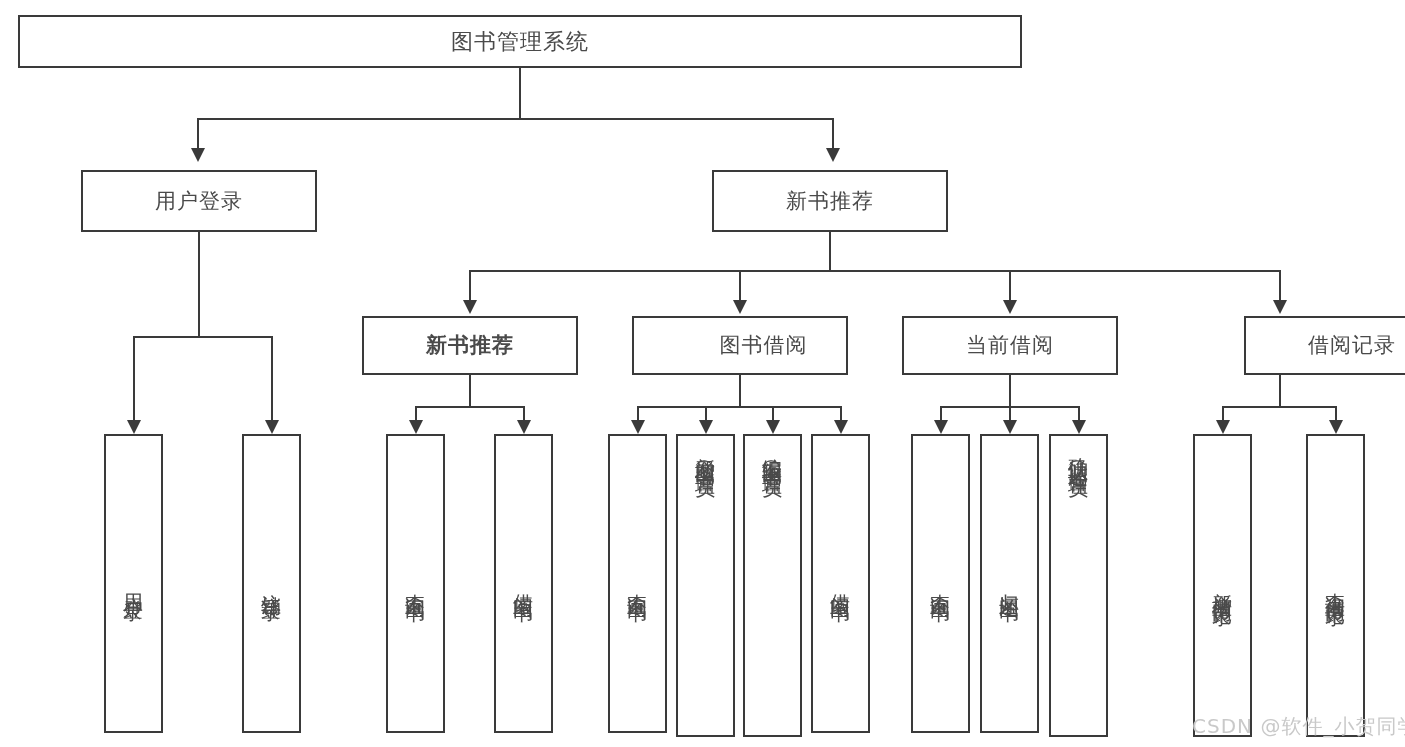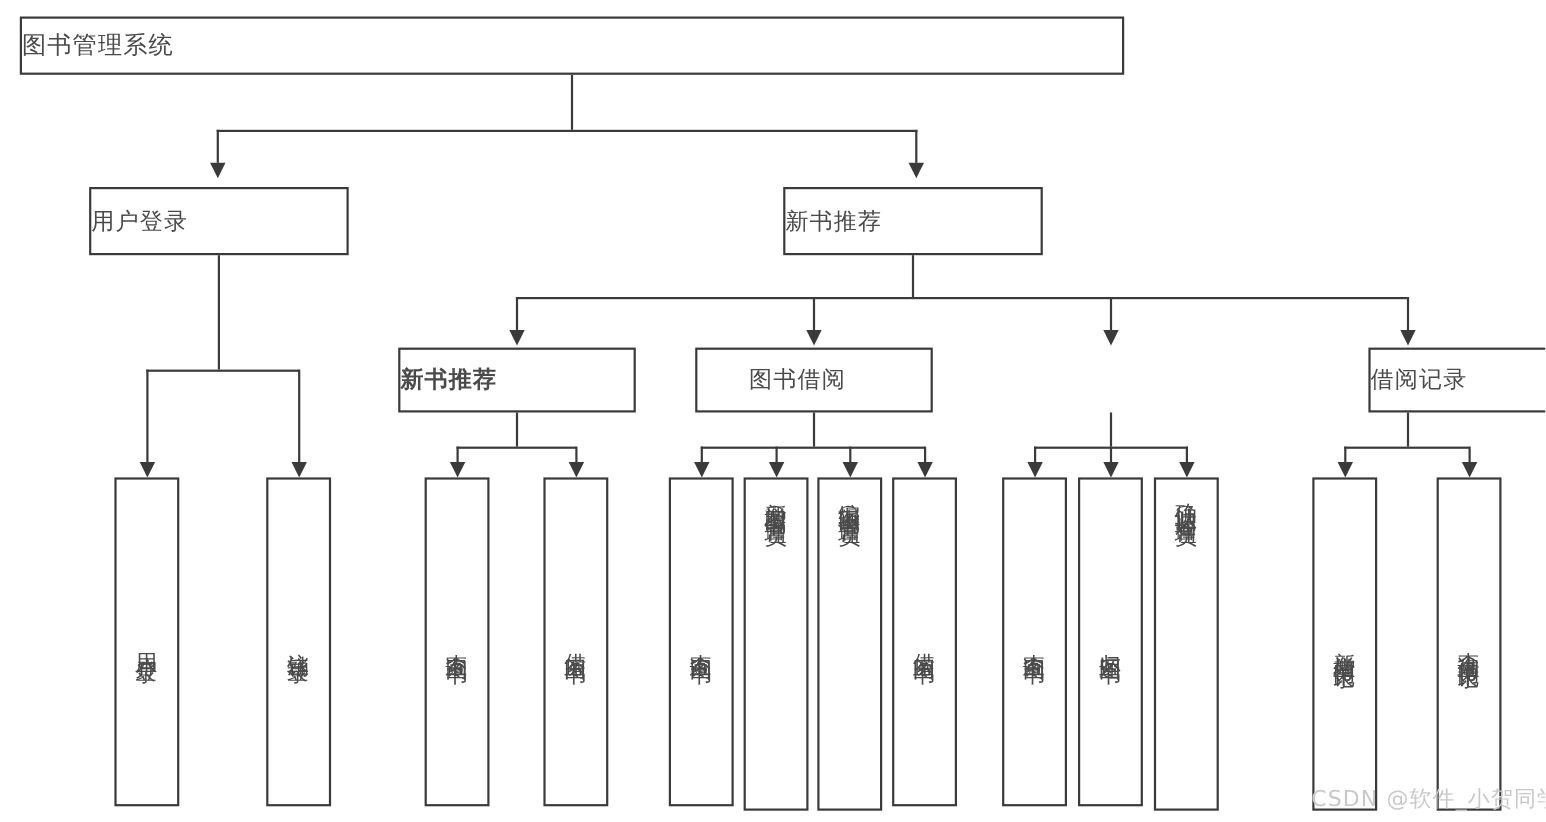--- a/index.html
+++ b/index.html
@@ -17,21 +17,21 @@
   }
 
   
   .node{
     position:absolute;
     box-sizing:border-box;
     background:#ffffff;
     border:2px solid #3a3a3a;
     display:flex;
     align-items:center;
-    justify-content:flex-start;
+    justify-content:center;
     color:#4a4a4a;
   }
   .node .label{
     font-size:21px;
     line-height:1.25;
     letter-spacing:1px;
     white-space:nowrap;
     color:#4a4a4a;
   }
 
@@ -139,20 +139,23 @@
   <div class="arrow" style="left:1003px;top:300px;"></div>
 
   <div class="vline" style="left:1279px;top:270px;height:30px;"></div>
   <div class="arrow" style="left:1273px;top:300px;"></div>
 
   <div class="node" style="left:362px;top:316px;width:216px;height:59px;font-weight:bold;">
     <span class="label">新书推荐</span>
   </div>
   <div class="node" style="left:632px;top:316px;width:216px;height:59px;padding-left:47px;">
     <span class="label">图书借阅</span>
+  </div>
+  <div class="node" style="left:902px;top:316px;width:216px;height:59px;">
+    <span class="label">当前借阅</span>
   </div>
   <div class="node" style="left:1228px;top:316px;width:216px;height:59px;margin-left:16px;">
     <span class="label">借阅记录</span>
   </div>
 
   <div class="vline" style="left:469px;top:375px;height:31px;"></div>
   <div class="hline" style="left:415px;top:406px;width:109px;"></div>
   <div class="vline" style="left:415px;top:406px;height:14px;"></div>
   <div class="arrow" style="left:409px;top:420px;"></div>
   <div class="vline" style="left:523px;top:406px;height:14px;"></div>

